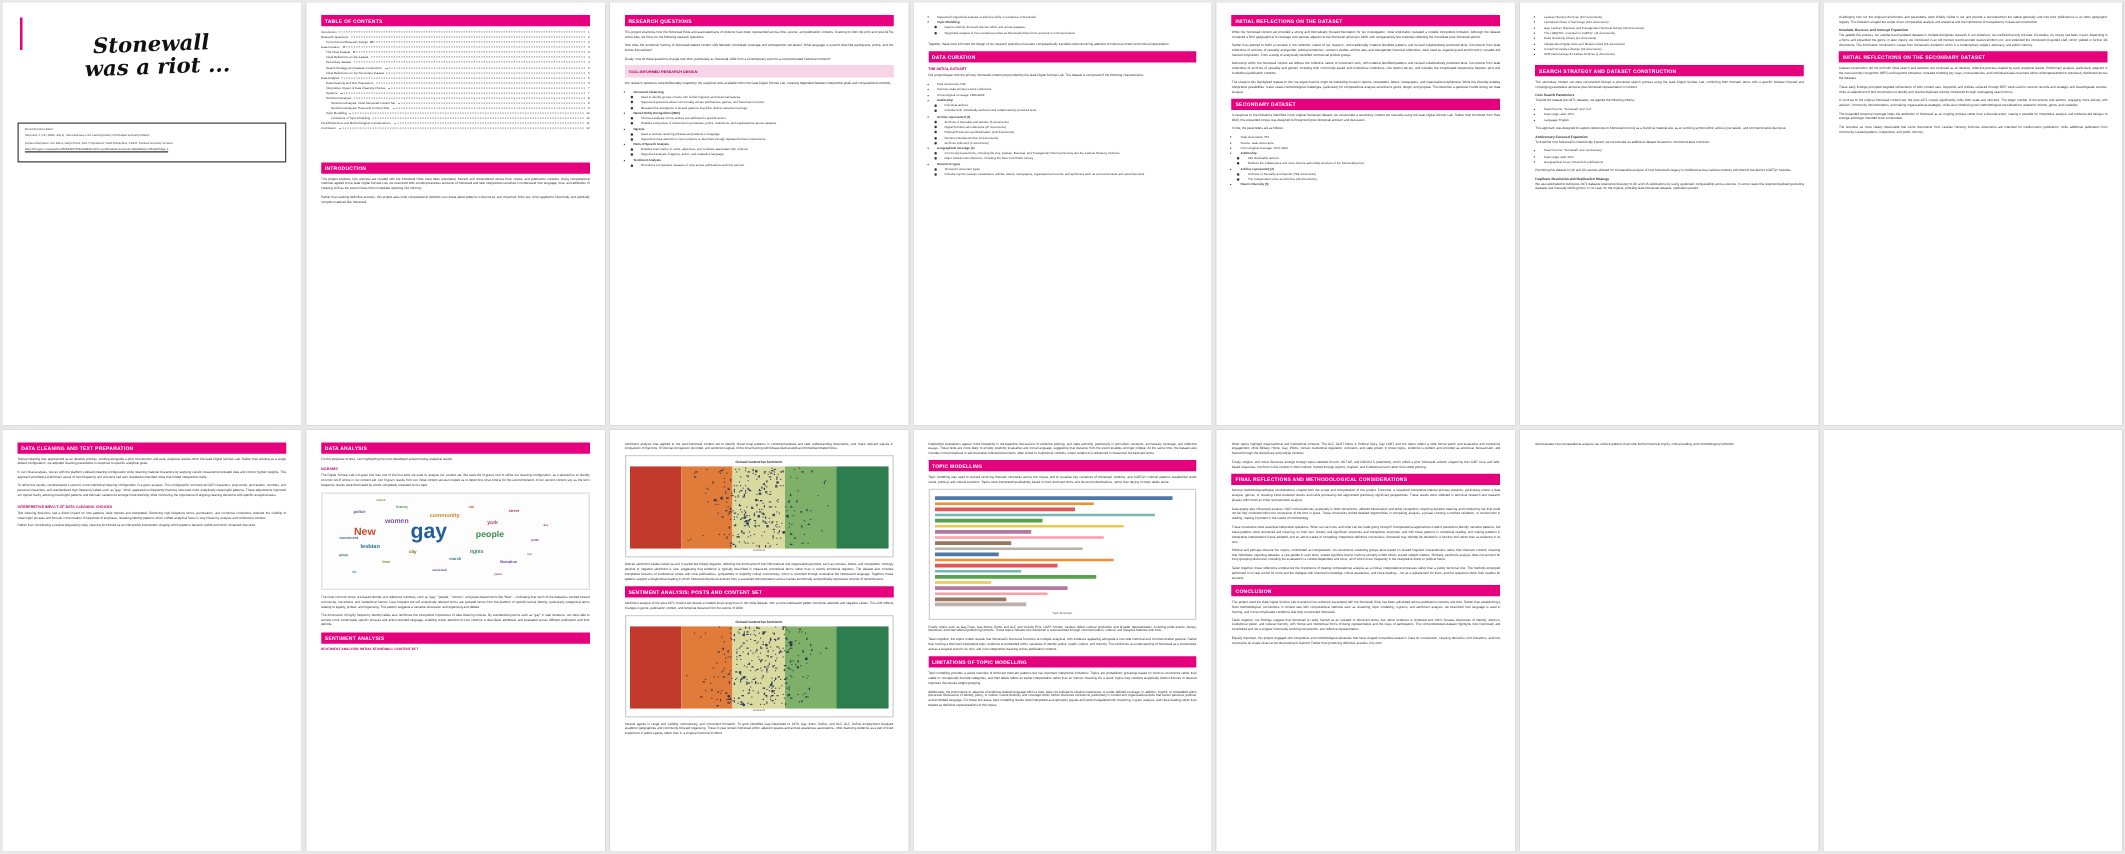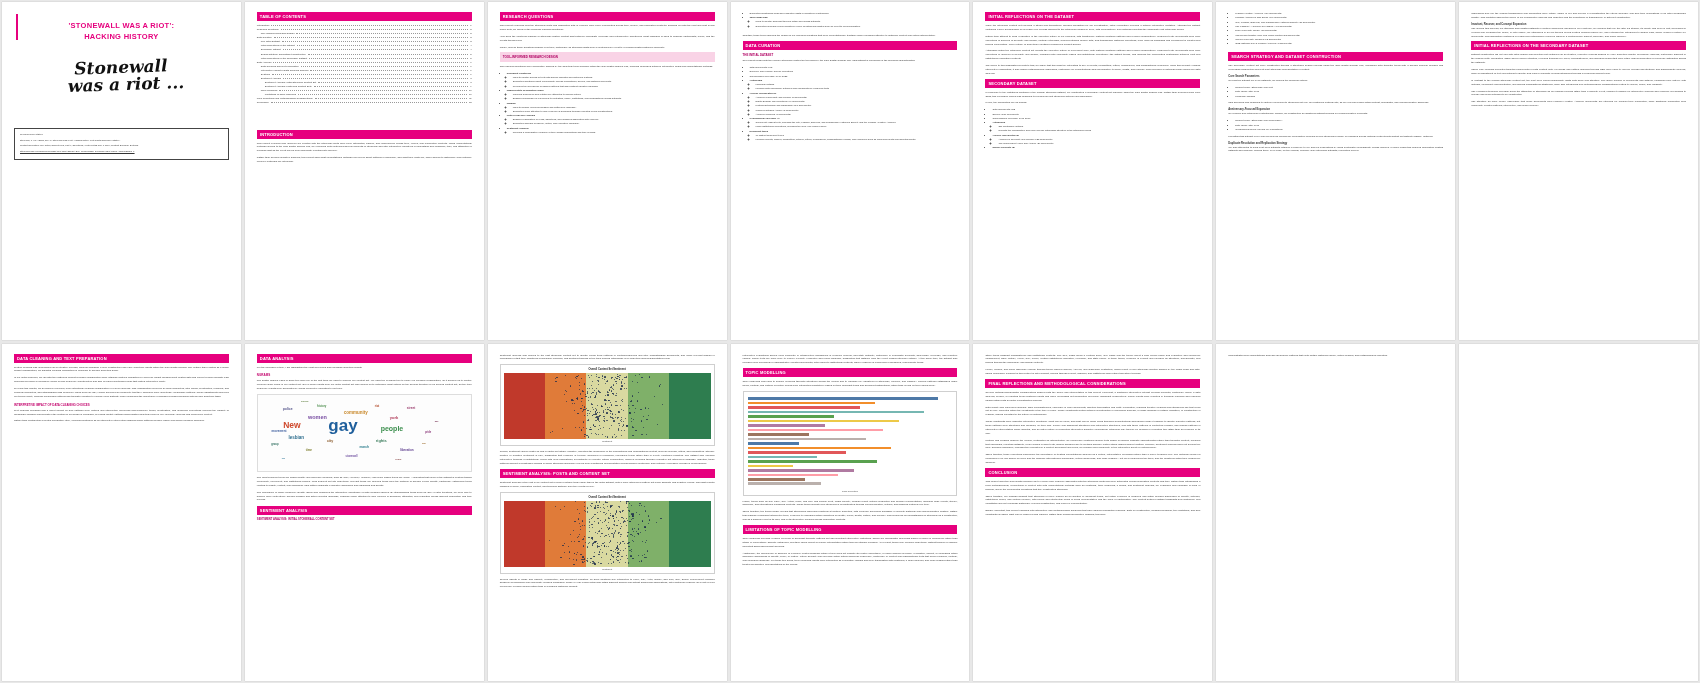--- a/index.html
+++ b/index.html
@@ -186,24 +186,20 @@
   }
   .link { color: #1155cc; text-decoration: underline; }
 </style>
 </head>
 <body>
 
 <div id="sheet">
 
   <div class="page">
     <div class="title-bar"></div>
-    <div class="title-main">
-      <div>'STONEWALL WAS A RIOT':</div>
-      <div>HACKING HISTORY</div>
-    </div>
     <div class="logo-wrap">
       <div class="logo-script">Stonewall</div>
       <div class="logo-script" style="margin-left:10px;">was a riot ...</div>
     </div>
     <div class="cite-box">
       <p>Recommended citation:</p>
       <p>Stonewall, J. (ed.) (2023, July 1). 'Stonewall was a riot': Hacking history. Colt Capital Scholarly Initiative.</p>
       <p>Contact information: See Notes; Subject Files, Part 4; Operations; Youth Portals Nos. 1-1024; Contract Summary Sections.</p>
       <p class="link">https://link.gale.com/apps/doc/PMCEAN/7A7EUADE/GLAS?u=workflow&amp;sid=bookmark-GDLAR&amp;xid=7d618d27&amp;pg=1</p>
     </div>

